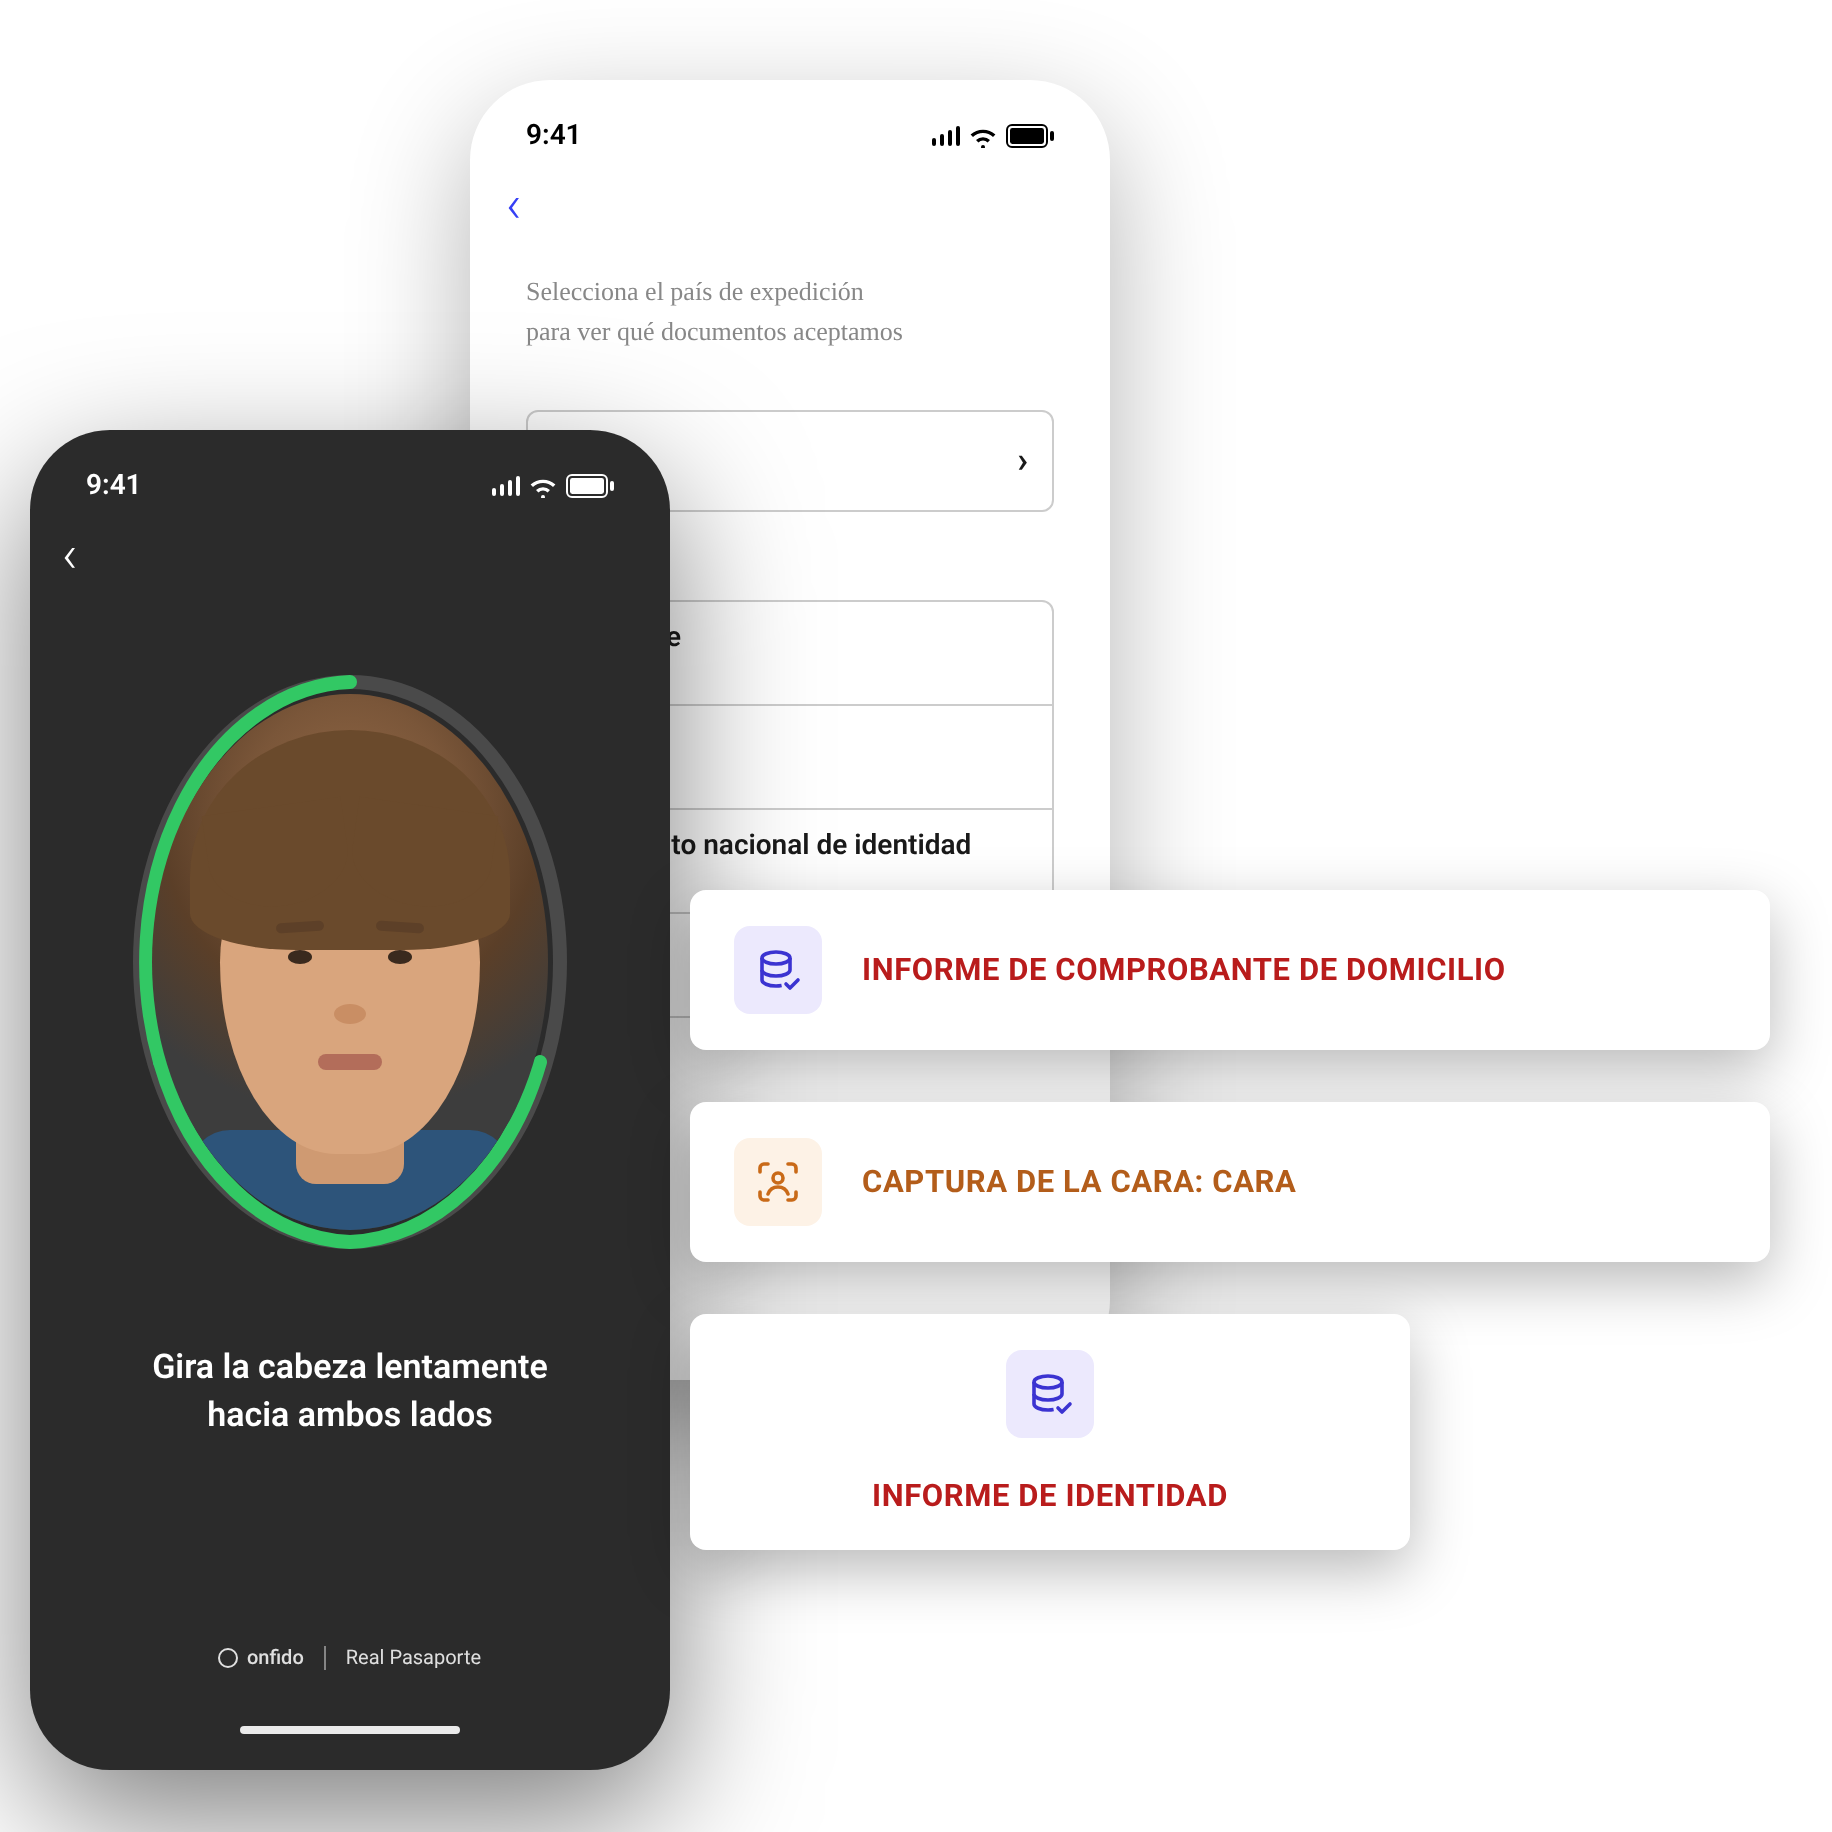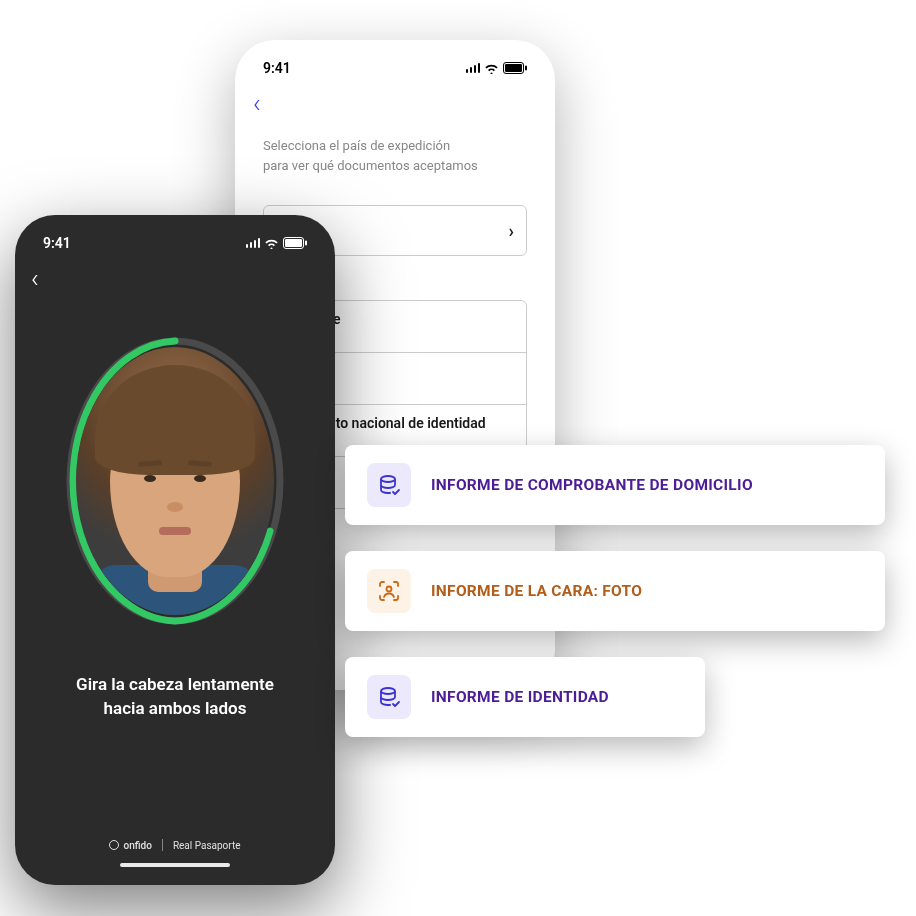--- a/index.html
+++ b/index.html
@@ -53,20 +53,21 @@
       font-size: 22px;
       font-weight: 700;
       color: #1a1a1a;
       margin-bottom: 8px;
     }
     .phone-white .subtitle {
       font-size: 13px;
       color: #888;
       line-height: 1.5;
       margin-bottom: 30px;
+      font-family: Liberation Serif, serif;
     }
     .phone-white .select-row {
       border: 1px solid #ccc;
       border-radius: 6px;
       padding: 14px 12px;
       display: flex;
       justify-content: flex-end;
       align-items: center;
       margin-bottom: 24px;
     }
@@ -255,21 +256,21 @@
       margin-top: 42px;
       padding: 0 30px;
     }
     .phone-dark .footer {
       position: absolute;
       bottom: 18px;
       left: 0; right: 0;
       display: flex;
       flex-direction: column;
       align-items: center;
-      gap: 12px;
+      gap: 28px;
     }
     .phone-dark .brand {
       display: flex;
       align-items: center;
       gap: 10px;
       font-size: 10px;
       opacity: 0.85;
     }
     .phone-dark .brand-sep {
       width: 1px;
@@ -324,23 +325,23 @@
       justify-content: center;
       flex-shrink: 0;
     }
     .card.purple .icon-box { background: #ece9fd; }
     .card.orange .icon-box { background: #fdf2e6; }
     .card .label {
       font-size: 15.5px;
       font-weight: 700;
       letter-spacing: 0.3px;
     }
-    .card.purple .label { color: #4c1d95; }
+    .card.purple .label { color: #b91c1c; }
     .card.orange .label { color: #b35d1a; }
-    .card.short { min-width: 360px; width: 360px; }
+    .card.short { min-width: 360px; width: 360px; flex-direction: column; }
 
     .signal-bars {
       display: inline-flex;
       align-items: flex-end;
       gap: 1.5px;
       height: 10px;
     }
     .bar { width: 2.5px; background: currentColor; border-radius: 1px; }
     .b1 { height: 4px; } .b2 { height: 6px; } .b3 { height: 8px; } .b4 { height: 10px; }
     .wifi-icon, .battery-icon { display: inline-block; }
@@ -477,21 +478,21 @@
     <span class="label">INFORME DE COMPROBANTE DE DOMICILIO</span>
   </div>
   <div class="card orange">
     <div class="icon-box">
       <svg width="24" height="24" viewBox="0 0 24 24" fill="none">
         <path d="M3 7V5a2 2 0 012-2h2M17 3h2a2 2 0 012 2v2M21 17v2a2 2 0 01-2 2h-2M7 21H5a2 2 0 01-2-2v-2" stroke="#c96a18" stroke-width="1.8" stroke-linecap="round"></path>
         <circle cx="12" cy="10" r="2.5" stroke="#c96a18" stroke-width="1.8"></circle>
         <path d="M7 18c.8-2.2 2.8-3.5 5-3.5s4.2 1.3 5 3.5" stroke="#c96a18" stroke-width="1.8" stroke-linecap="round"></path>
       </svg>
     </div>
-    <span class="label">INFORME DE LA CARA: FOTO</span>
+    <span class="label">CAPTURA DE LA CARA: CARA</span>
   </div>
   <div class="card purple short">
     <div class="icon-box">
       <svg width="24" height="24" viewBox="0 0 24 24" fill="none">
         <ellipse cx="11" cy="6" rx="7" ry="3" stroke="#3b33d1" stroke-width="1.8"></ellipse>
         <path d="M4 6v6c0 1.66 3.13 3 7 3s7-1.34 7-3V6" stroke="#3b33d1" stroke-width="1.8" fill="none"></path>
         <path d="M4 12v5c0 1.66 3.13 3 7 3 1 0 1.95-.09 2.8-.25" stroke="#3b33d1" stroke-width="1.8" fill="none"></path>
         <path d="M16 19l2 2 4-4" stroke="#3b33d1" stroke-width="1.8" stroke-linecap="round" stroke-linejoin="round"></path>
       </svg>
     </div>

